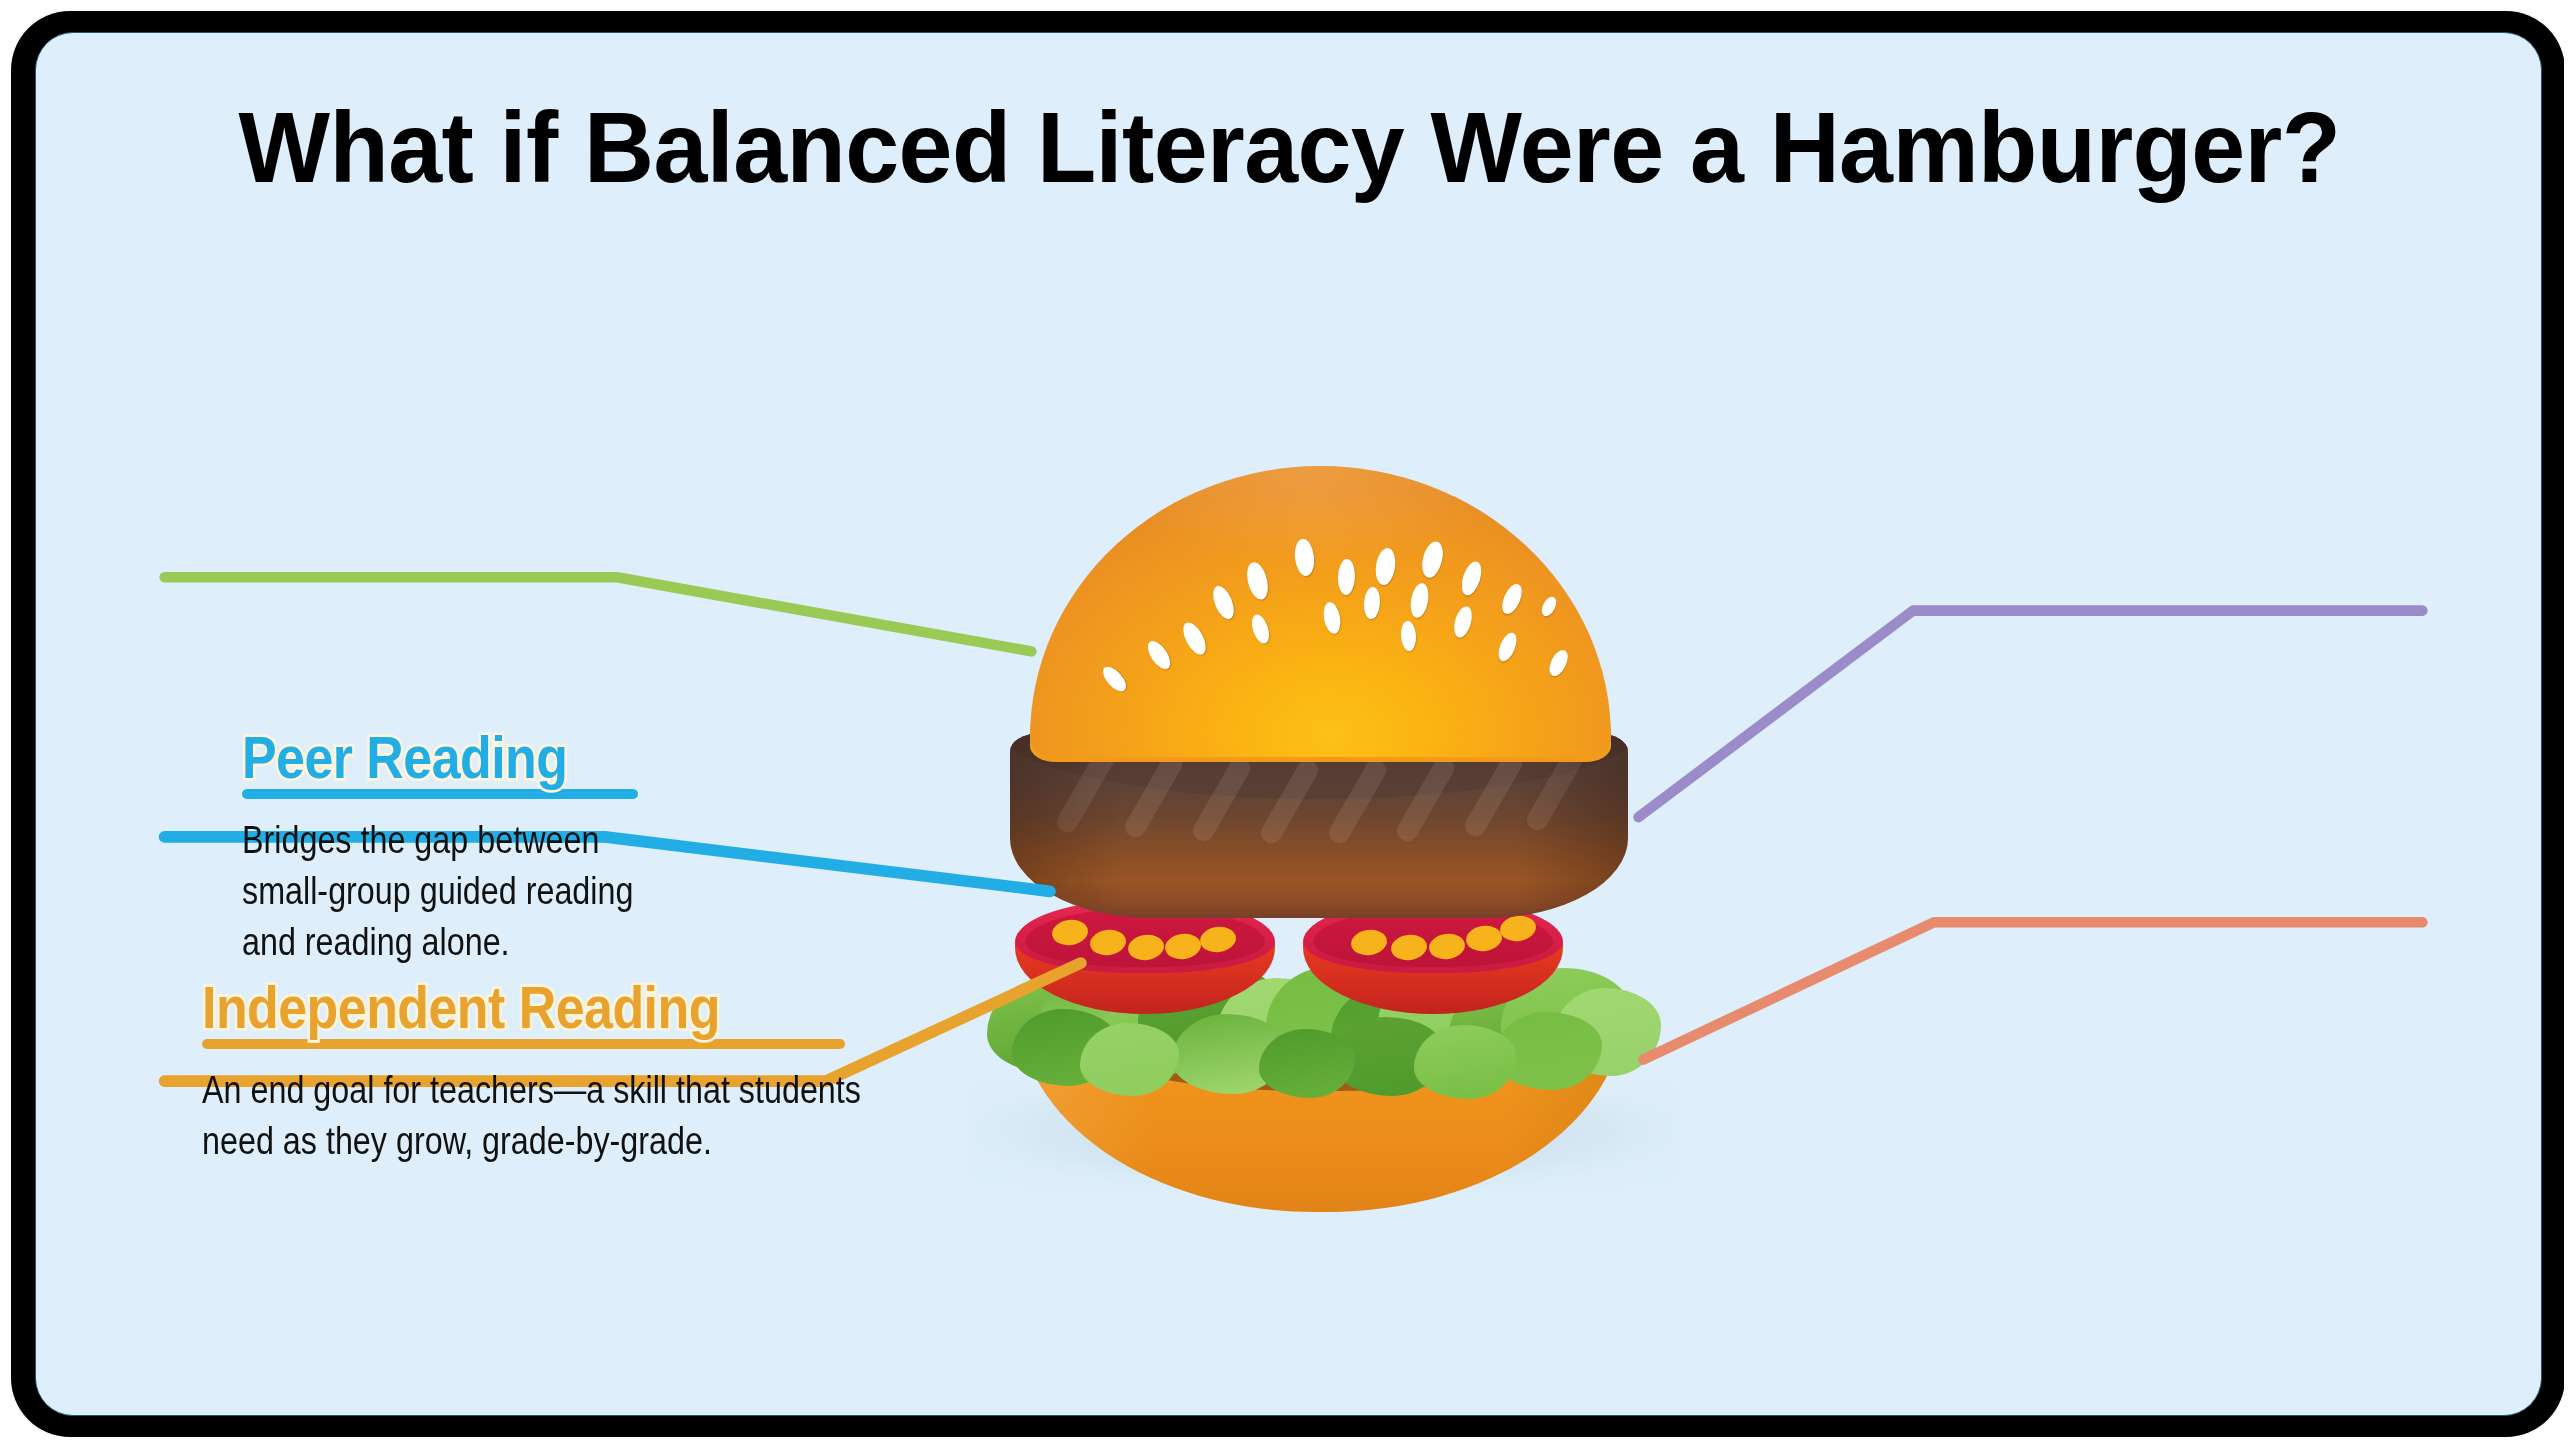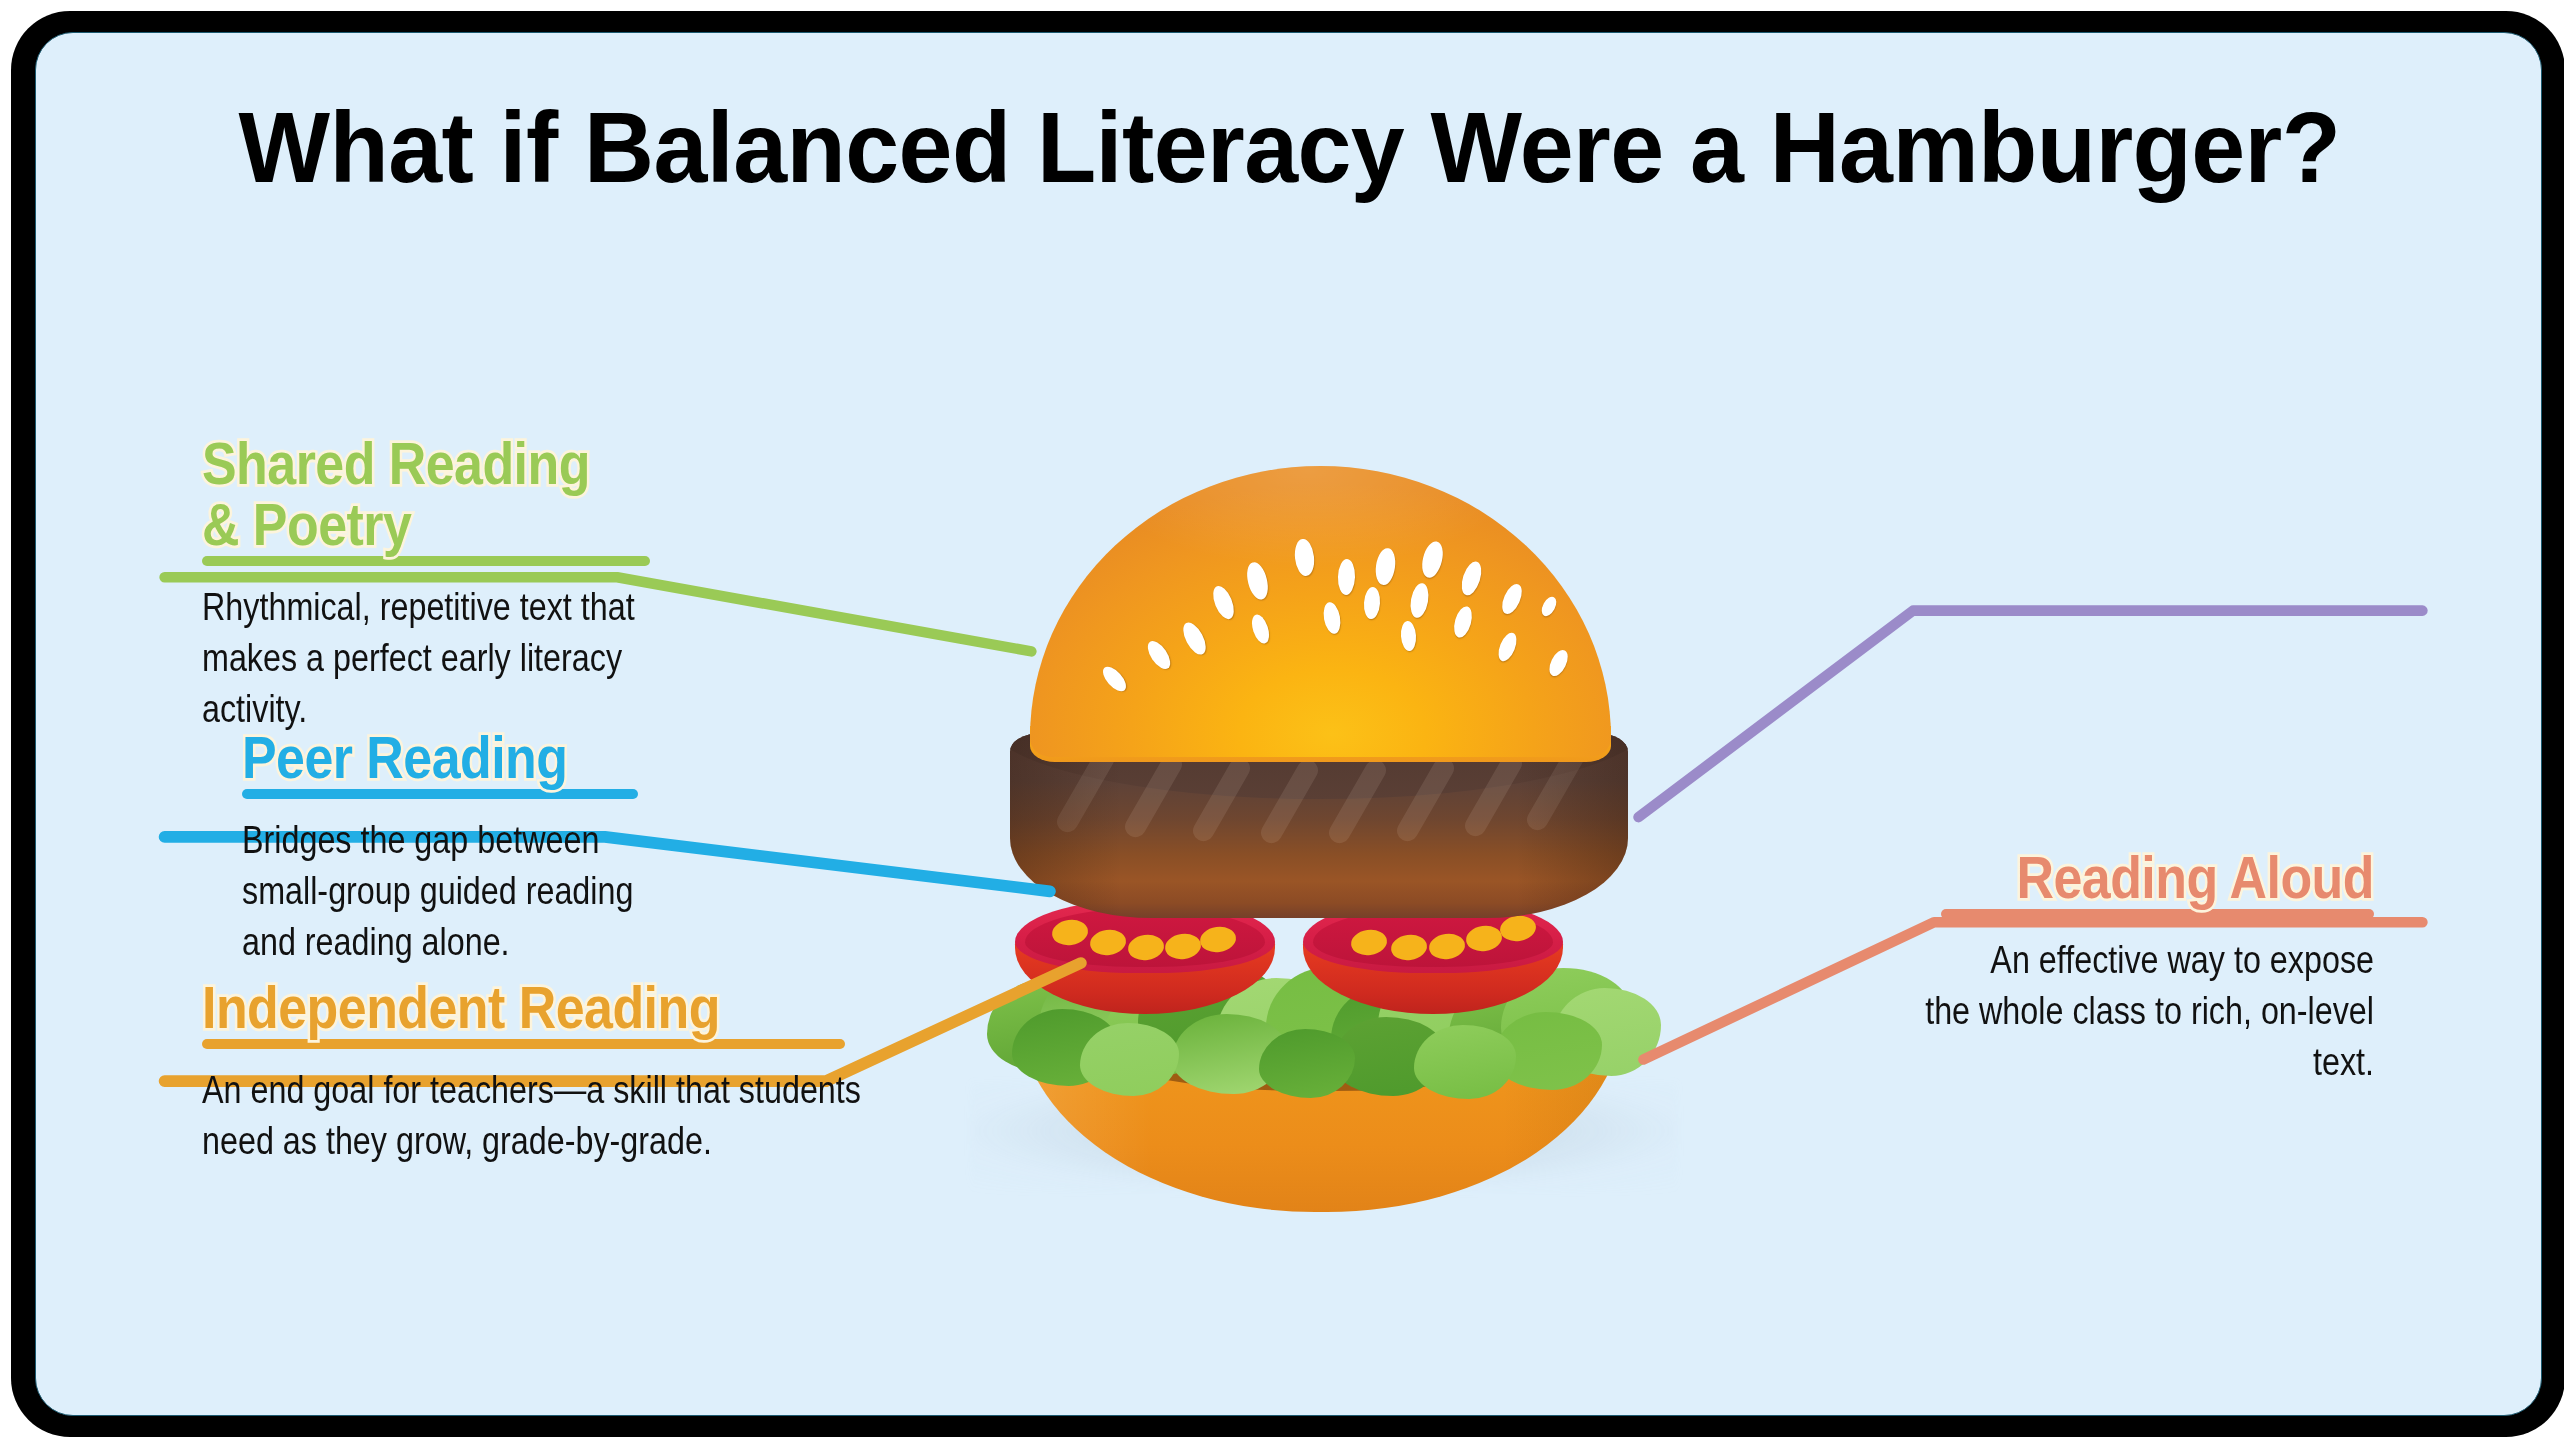--- a/index.html
+++ b/index.html
@@ -277,46 +277,33 @@
 
       <polyline points="208,1300 920,1300 1640,1388" fill="none" stroke="#22aee5" stroke-width="19" stroke-linecap="round" stroke-linejoin="round"></polyline>
 
       <polyline points="208,1695 1278,1695 1690,1504" fill="none" stroke="#e8a22e" stroke-width="19" stroke-linecap="round" stroke-linejoin="round"></polyline>
 
       <polyline points="2592,1268 3036,934 3860,934" fill="none" stroke="#9b8bc9" stroke-width="17" stroke-linecap="round" stroke-linejoin="round"></polyline>
 
       <polyline points="2600,1660 3070,1438 3860,1438" fill="none" stroke="#e78a6e" stroke-width="17" stroke-linecap="round" stroke-linejoin="round"></polyline>
     </svg>
 
-    <div class="block" id="blk-shared">
-      <div class="heading" style="color:#9aca56;">Shared Reading
-&amp; Poetry</div>
-      <div class="rule" style="background:#9aca56;"></div>
-      <div class="body">Rhythmical, repetitive text that
-makes a perfect early literacy activity.</div>
-    </div>
 
     <div class="block" id="blk-peer">
       <div class="heading" style="color:#22aee5;">Peer Reading</div>
       <div class="rule" style="background:#22aee5;"></div>
       <div class="body">Bridges the gap between
 small-group guided reading
 and reading alone.</div>
     </div>
 
     <div class="block" id="blk-indep">
       <div class="heading" style="color:#e8a22e;">Independent Reading</div>
       <div class="rule" style="background:#e8a22e;"></div>
       <div class="body">An end goal for teachers—a skill that students
 need as they grow, grade-by-grade.</div>
     </div>
 
 
-    <div class="block" id="blk-aloud">
-      <div class="heading right" style="color:#e78a6e;">Reading Aloud</div>
-      <div class="rule" style="background:#e78a6e;"></div>
-      <div class="body right">An effective way to expose
-the whole class to rich, on-level text.</div>
-    </div>
 
   </div>
 </div>
 
 
 </body></html>

